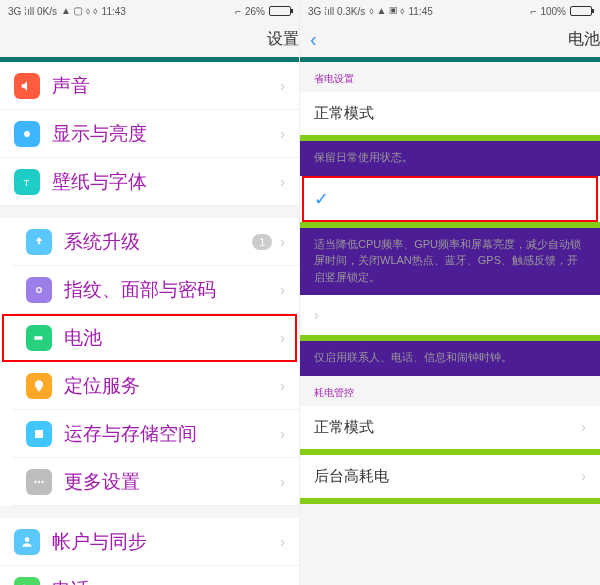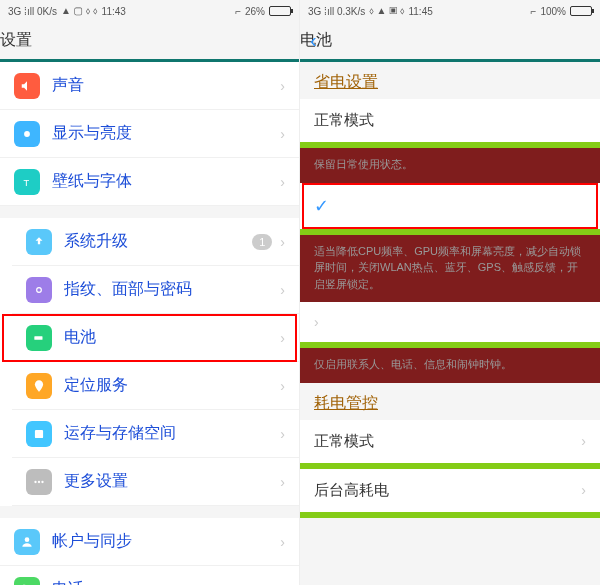--- a/index.html
+++ b/index.html
@@ -8,36 +8,36 @@
     .screen { width: 300px; height: 585px; background: #f5f5f5; position: relative; border-right: 1px solid #eee; overflow: hidden; }
     .screen:last-child { border-right: none; }
     .status-bar { display: flex; align-items: center; justify-content: space-between; padding: 3px 8px; height: 22px; font-size: 10px; color: #555; background: #f5f5f5; }
     .status-left, .status-right { display: flex; align-items: center; gap: 4px; }
     .status-left span, .status-right span { font-size: 10px; }
     .battery-icon { display: inline-block; width: 22px; height: 10px; border: 1px solid #333; border-radius: 2px; position: relative; }
     .battery-icon::after { content: ''; position: absolute; right: -3px; top: 2px; width: 2px; height: 4px; background: #333; }
     .battery-fill { height: 100%; background: #ffc107; }
     .battery-fill.low { width: 26%; }
     .battery-fill.full { width: 100%; }
-    .nav-header { display: flex; align-items: center; justify-content: flex-start; height: 40px; background: #f5f5f5; position: relative; border-bottom: 3px solid #0f766e; }
+    .nav-header { display: flex; align-items: center; justify-content: flex-end; height: 40px; background: #f5f5f5; position: relative; border-bottom: 5px solid #0f766e; }
     .nav-title { font-size: 16px; font-weight: 500; color: #333; }
     .nav-back { position: absolute; left: 10px; font-size: 20px; color: #3498ff; }
     .list { background: #fff; }
     .list-item { display: flex; align-items: center; padding: 10px 14px; background: #fff; border-bottom: 1px solid #f0f0f0; min-height: 48px; position: relative; }
     .highlight-box { position: absolute; border: 2px solid #ff0000; pointer-events: none; z-index: 10; }
     .item-icon { width: 26px; height: 26px; border-radius: 6px; margin-right: 12px; display: flex; align-items: center; justify-content: center; flex-shrink: 0; }
     .item-icon svg { width: 14px; height: 14px; fill: #fff; }
-    .item-label { flex: 1; font-size: 16px; color: #1d4ed8; }
+    .item-label { flex: 1; font-size: 19px; color: #a21caf; }
     .item-chevron { color: #ccc; font-size: 14px; }
     .item-badge { background: #ccc; color: #fff; border-radius: 9px; padding: 0 7px; font-size: 11px; margin-right: 8px; min-width: 18px; text-align: center; line-height: 16px; }
     .section-gap { height: 12px; background: #f5f5f5; }
-    .section-header { padding: 10px 14px 6px; font-size: 16px; color: #a16207; background: #f5f5f5; text-decoration: underline; }
+    .section-header { padding: 10px 14px 6px; font-size: 10px; color: #a21caf; background: #f5f5f5; }
     .list-item-plain { display: flex; align-items: center; padding: 12px 14px; background: #fff; border-bottom: 6px solid #84cc16; min-height: 46px; }
     .list-item-plain .item-label { flex: 1; font-size: 15px; color: #333; }
-    .desc-text { padding: 8px 14px 10px; font-size: 11px; color: #999; background: #7f1d1d; line-height: 1.5; }
+    .desc-text { padding: 8px 14px 10px; font-size: 11px; color: #999; background: #4c1d95; line-height: 1.5; }
     .checkmark { color: #3498ff; font-size: 18px; }
     .ic-red { background: #ff5c3f; }
     .ic-blue { background: #3eb6ff; }
     .ic-teal { background: #1ecdc5; }
     .ic-purple { background: #9d7de8; }
     .ic-green { background: #26d07c; }
     .ic-orange { background: #ffa726; }
     .ic-lightblue { background: #42c6ff; }
     .ic-gray { background: #bdbdbd; }
     .ic-sky { background: #5ac8fa; }

